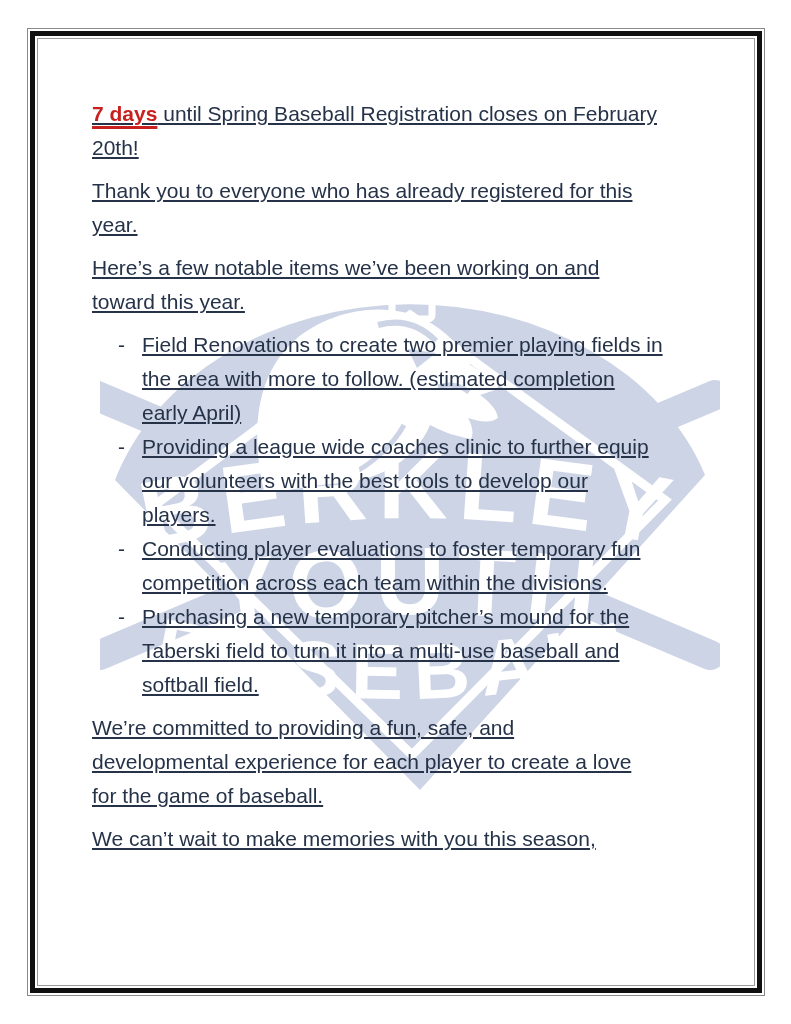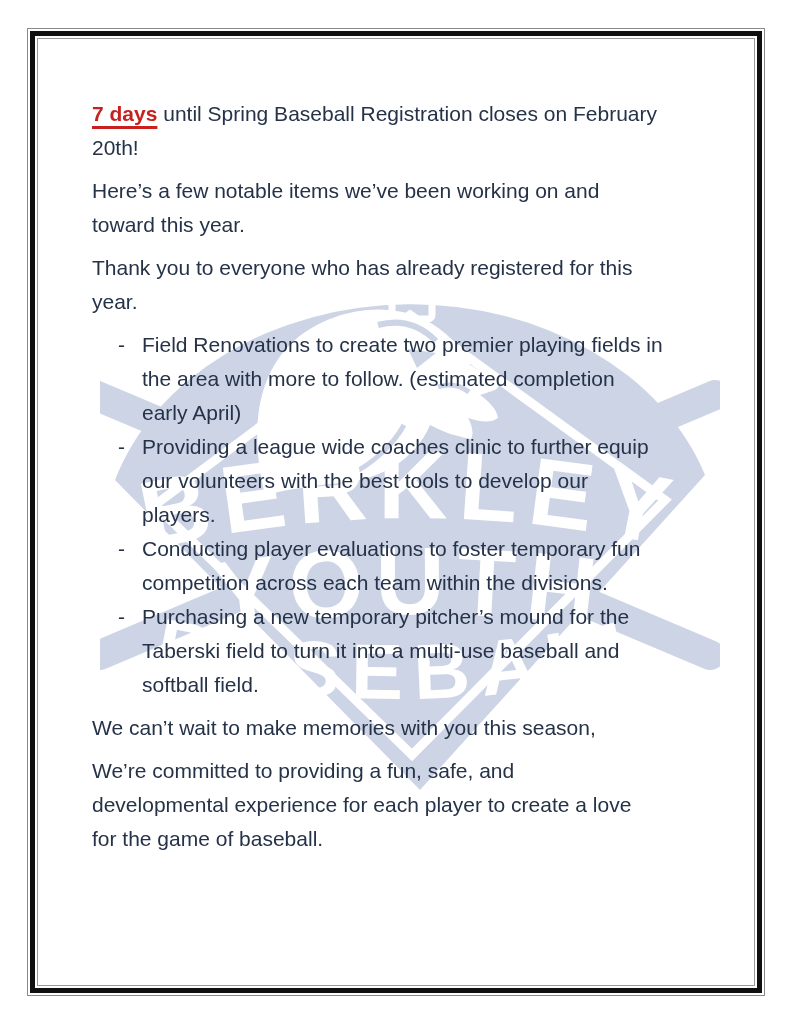--- a/index.html
+++ b/index.html
@@ -38,20 +38,21 @@
     z-index: 0;
   }
   .content {
     position: absolute;
     inset: 0;
     z-index: 1;
     padding: 61px 40px 16px 57px;
     color: #253248;
     font-size: 21px;
     line-height: 34px;
+    text-decoration: underline;
   }
   .content p {
     margin: 0 0 9px 0;
     white-space: pre-line;
   }
   .hl {
     color: #c81f1f;
     font-weight: bold;
     text-decoration: underline;
     text-decoration-thickness: 2.5px;
@@ -131,41 +132,41 @@
       </text>
       <text class="wm-text" font-size="78" letter-spacing="12" text-anchor="middle">
         <textPath href="#baseArc" startOffset="50%">BASEBALL</textPath>
       </text>
     </svg>
 
     <div class="content">
       <p><span class="hl">7 days</span><span> until Spring Baseball Registration closes on February
 20th!</span></p>
 
+      <p>Thank you to everyone who has already registered for this
+year.</p>
+
       <p>Here’s a few notable items we’ve been working on and
 toward this year.</p>
-
-      <p>Thank you to everyone who has already registered for this
-year.</p>
 
       <ul class="notable">
         <li><span class="dash">-</span><span class="li-text">Field Renovations to create two premier playing fields in
 the area with more to follow. (estimated completion
 early April)</span></li>
         <li><span class="dash">-</span><span class="li-text">Providing a league wide coaches clinic to further equip
 our volunteers with the best tools to develop our
 players.</span></li>
         <li><span class="dash">-</span><span class="li-text">Conducting player evaluations to foster temporary fun
 competition across each team within the divisions.</span></li>
         <li><span class="dash">-</span><span class="li-text">Purchasing a new temporary pitcher’s mound for the
 Taberski field to turn it into a multi-use baseball and
 softball field.</span></li>
       </ul>
 
-      <p>We can’t wait to make memories with you this season,</p>
-
       <p>We’re committed to providing a fun, safe, and
 developmental experience for each player to create a love
 for the game of baseball.</p>
+
+      <p>We can’t wait to make memories with you this season,</p>
 
     </div>
   </div>
 </div>
 
 </body></html>

